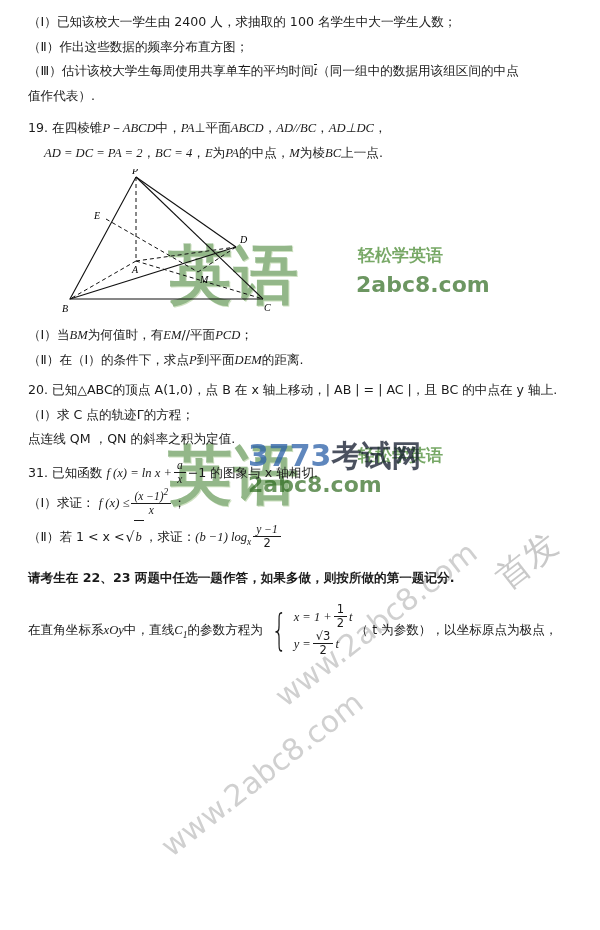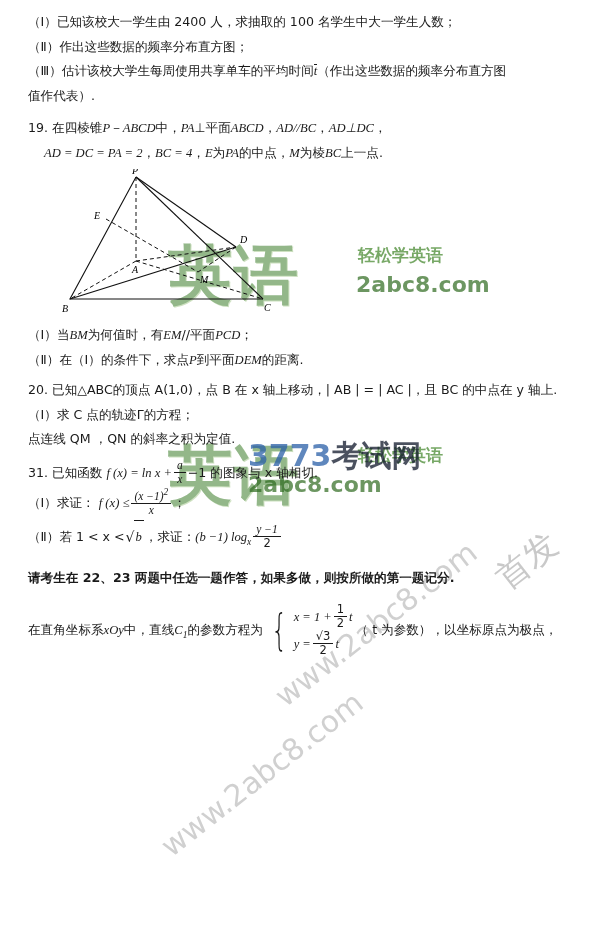--- a/index.html
+++ b/index.html
@@ -194,21 +194,21 @@
 
   <div class="wm wm-diag" style="left:154px; top:836px;">www.2abc8.com</div>
   <div class="wm wm-diag" style="left:268px; top:686px;">www.2abc8.com</div>
   <div class="wm wm-shoufa" style="left:486px; top:564px;">首发</div>
 
   <div class="content">
 
     <div class="line cn">（Ⅰ）已知该校大一学生由 2400 人，求抽取的 100 名学生中大一学生人数；</div>
     <div class="line cn">（Ⅱ）作出这些数据的频率分布直方图；</div>
     <div class="line cn">
-      <span>（Ⅲ）估计该校大学生每周使用共享单车的平均时间</span><span class="it overbar">t</span><span>（作出这些数据的频率分布直方图</span>
+      <span>（Ⅲ）估计该校大学生每周使用共享单车的平均时间</span><span class="it overbar">t</span><span>（同一组中的数据用该组区间的中点</span>
     </div>
     <div class="line cn">值作代表）.</div>
 
     <div class="line cn blk" style="margin-top:8px;">
       <span>19.</span>
       <span>在四棱锥</span><span class="it">P</span><span>－</span><span class="it">ABCD</span><span>中，</span><span class="it">PA</span><span>⊥</span><span>平面</span><span class="it">ABCD</span><span>，</span><span class="it">AD//BC</span><span>，</span><span class="it">AD⊥DC</span><span>，</span>
     </div>
     <div class="line cn" style="padding-left:16px;">
       <span class="it">AD = DC = PA = 2</span><span>，</span><span class="it">BC = 4</span><span>，</span><span class="it">E</span><span>为</span><span class="it">PA</span><span>的中点，</span><span class="it">M</span><span>为棱</span><span class="it">BC</span><span>上一点.</span>
     </div>

